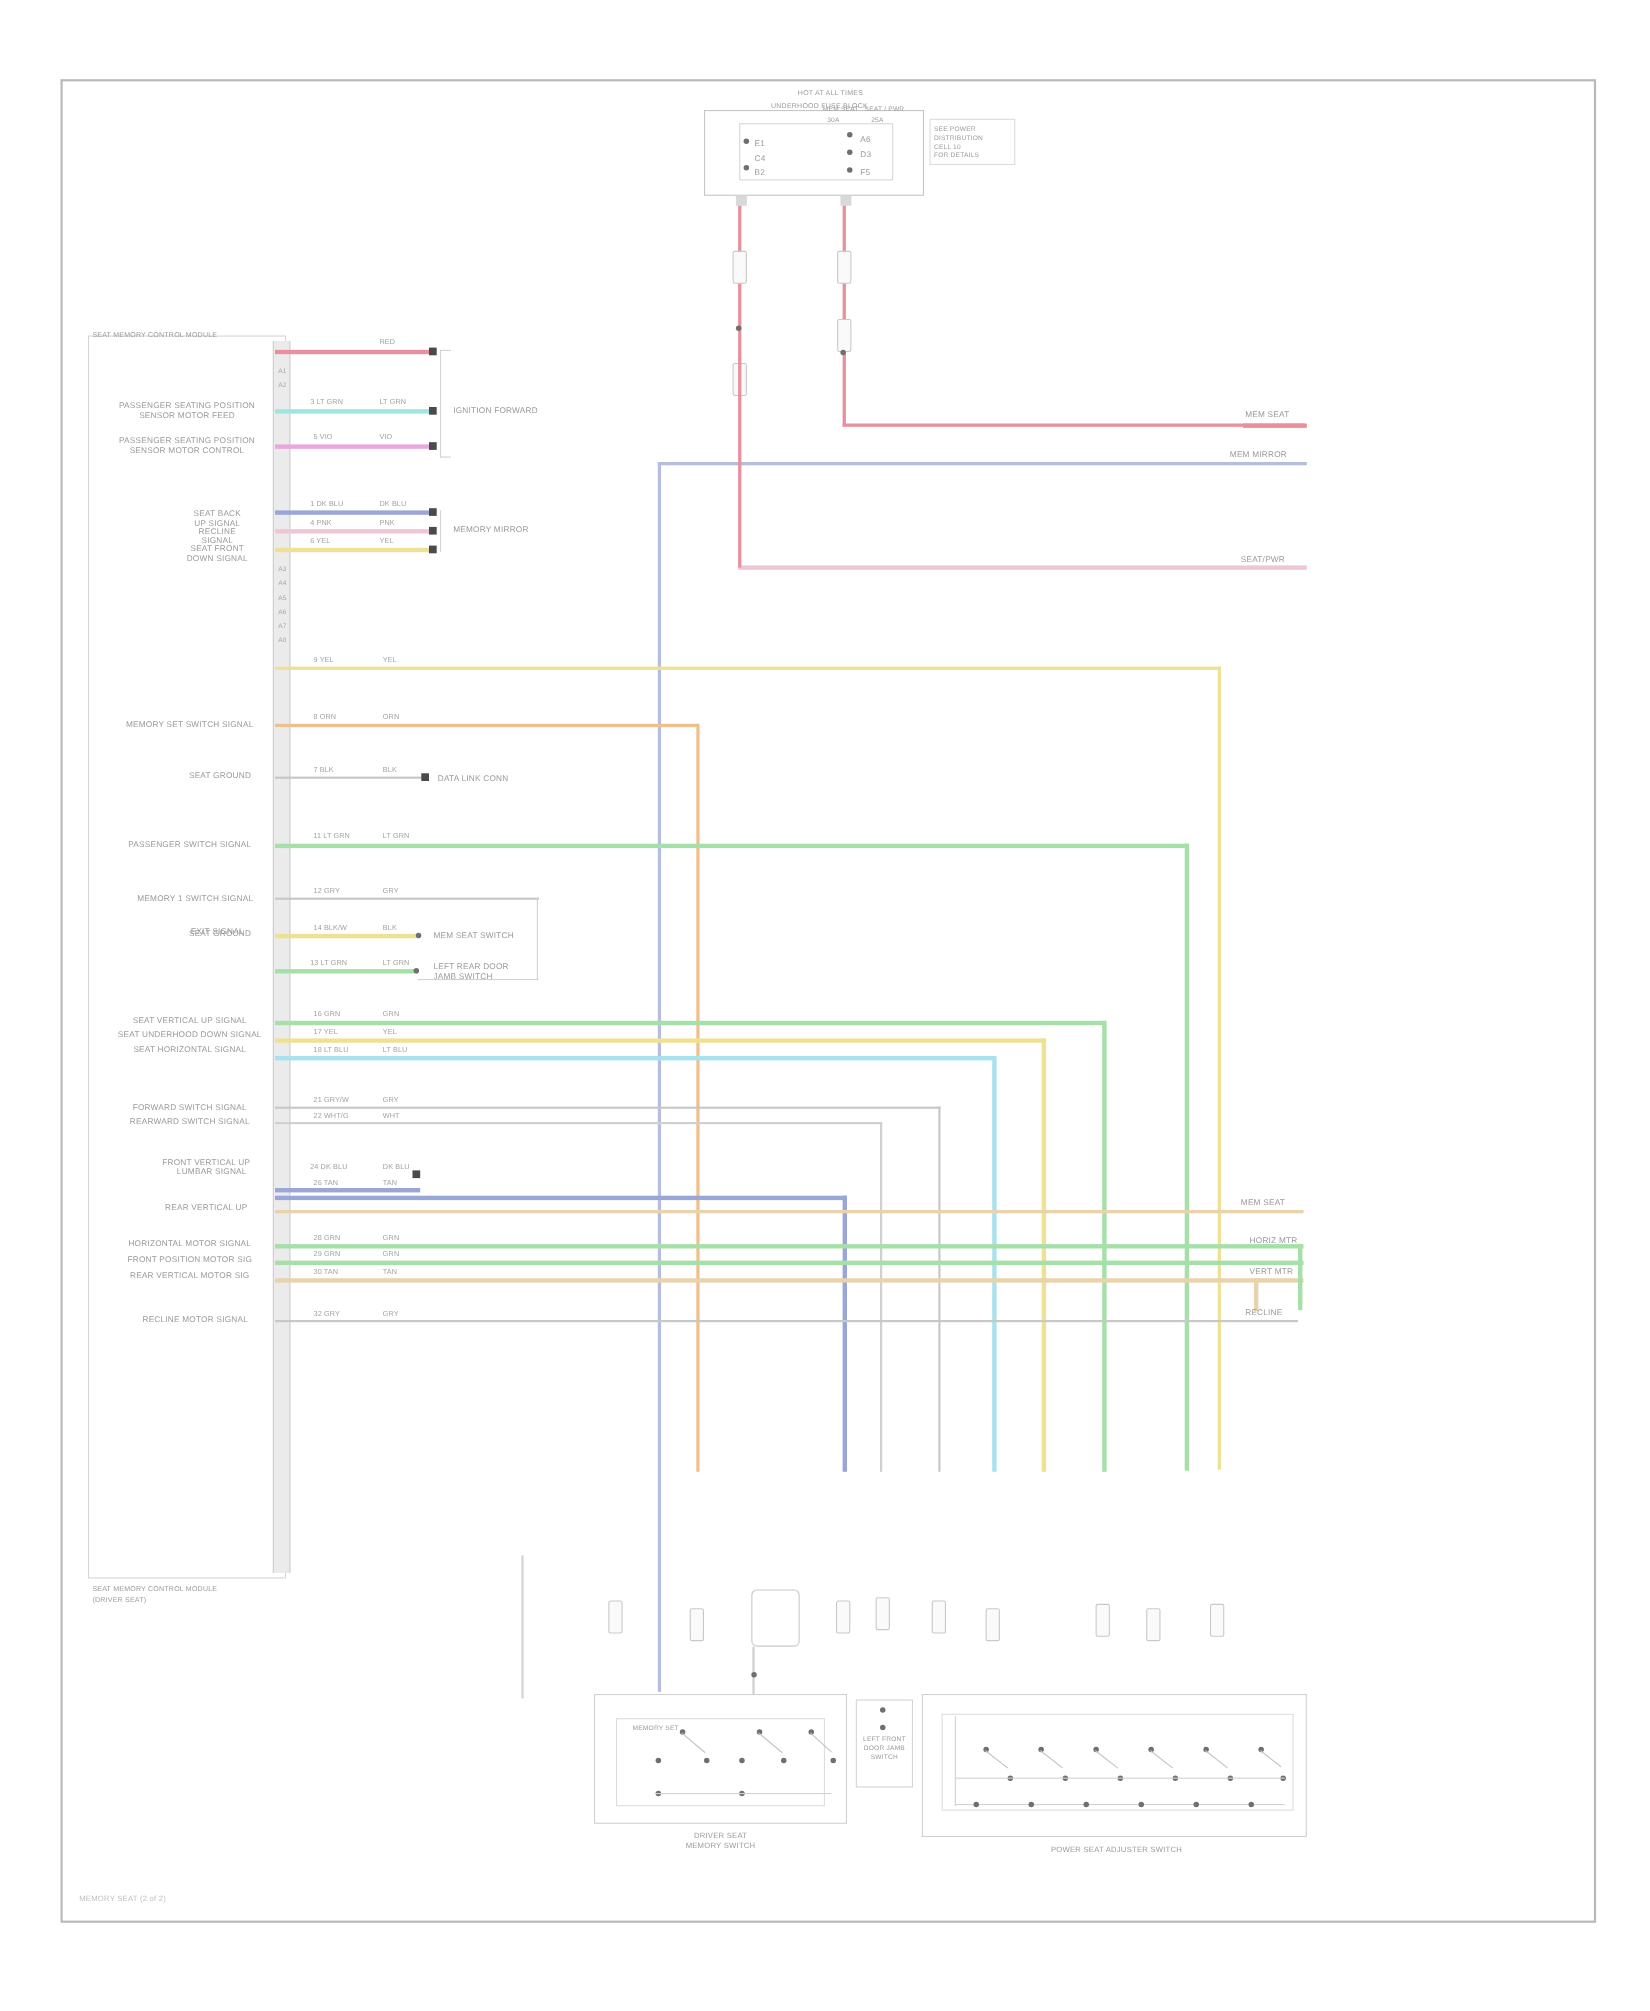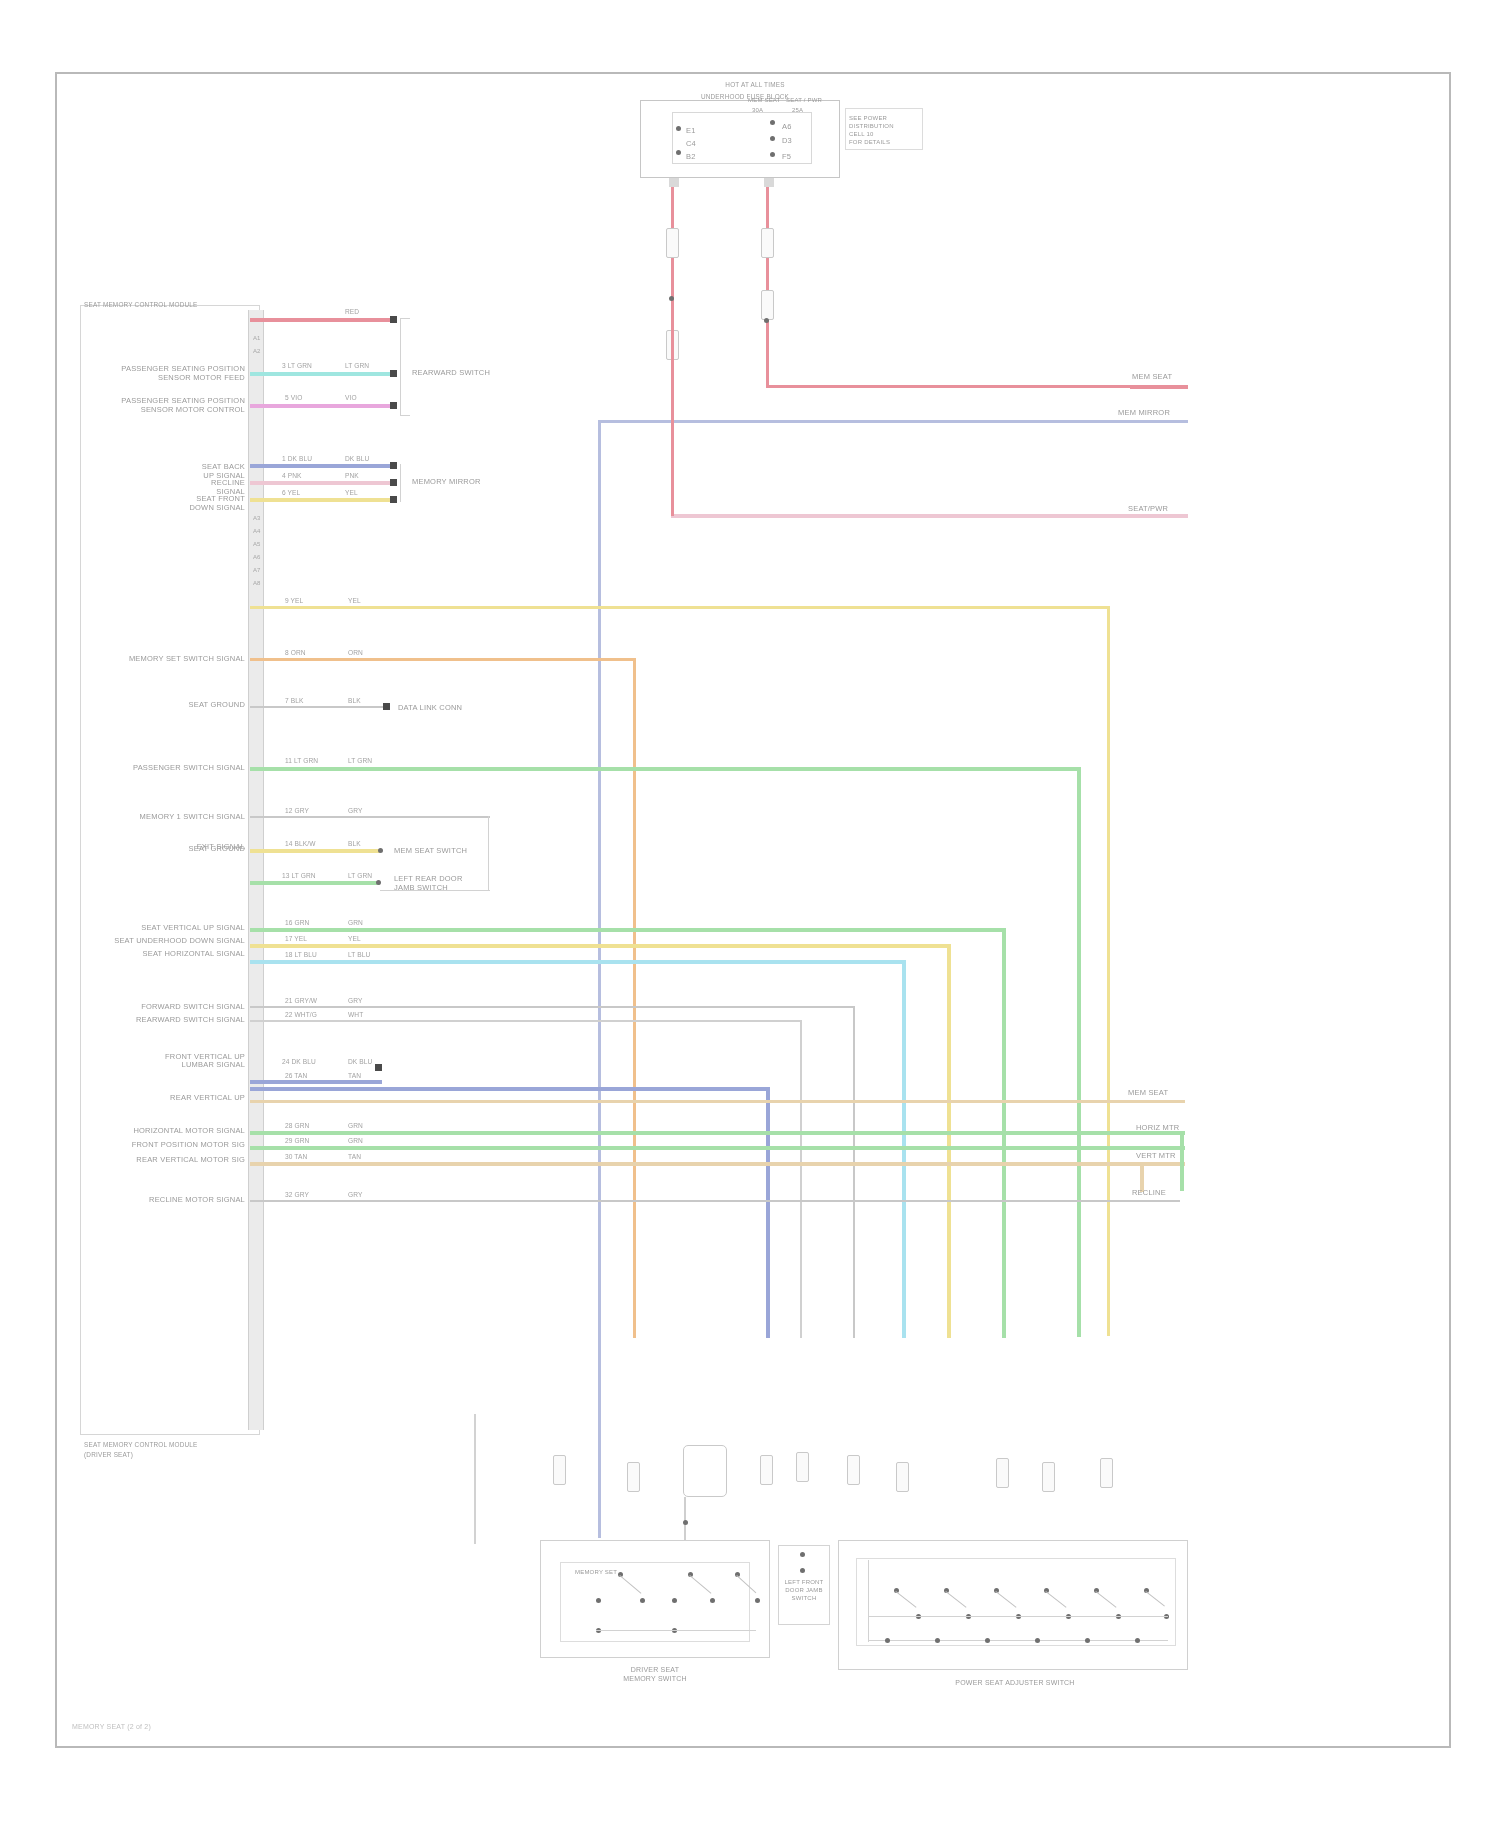--- a/index.html
+++ b/index.html
@@ -13,21 +13,21 @@
     position:absolute;border:2px solid #b9b9b9;background:#fff;
   }
   .box{
     position:absolute;border:1.4px solid #c6c6c6;background:#ffffff;
     box-sizing:border-box;
   }
   .lbl{
     position:absolute;color:#9a9a9a;font-size:7.5px;line-height:9px;
     letter-spacing:.2px;white-space:pre;
   }
-  .lbl.r{text-align:right;}
+  .lbl.r{text-align:center;}
   .lbl.c{text-align:center;}
   .wirelbl{
     position:absolute;color:#a2a2a2;font-size:6.6px;line-height:8px;
     white-space:nowrap;letter-spacing:.1px;
   }
   .w{position:absolute;}           
   .wv{position:absolute;}          
   .dot{position:absolute;width:5px;height:5px;border-radius:50%;background:#6f6f6f;}
   .sqr{position:absolute;width:7px;height:7px;background:#4a4a4a;}
   .conn-strip{
@@ -139,21 +139,21 @@
   <div class="lbl r" style="left:100px;top:1155px;width:145px;">REAR VERTICAL MOTOR SIG</div>
   <div class="lbl r" style="left:110px;top:1195px;width:135px;">RECLINE MOTOR SIGNAL</div>
 
   <div class="w" style="left:250px;top:318px;width:146px;height:4px;background:#e8909b;"></div>
   <div class="wirelbl" style="left:345px;top:308px;">RED</div>
   <div class="sqr" style="left:390px;top:316px;"></div>
 
   <div class="hairline" style="left:400px;top:318px;width:1.2px;height:98px;"></div>
   <div class="hairline" style="left:400px;top:318px;width:10px;height:1.2px;"></div>
   <div class="hairline" style="left:400px;top:415px;width:10px;height:1.2px;"></div>
-  <div class="lbl" style="left:412px;top:368px;width:90px;">REARWARD SWITCH</div>
+  <div class="lbl" style="left:412px;top:368px;width:90px;">IGNITION FORWARD</div>
 
   <div class="w" style="left:250px;top:372px;width:146px;height:4px;background:#9fe6e0;"></div>
   <div class="wirelbl" style="left:282px;top:362px;">3 LT GRN</div>
   <div class="wirelbl" style="left:345px;top:362px;">LT GRN</div>
   <div class="sqr" style="left:390px;top:370px;"></div>
 
   <div class="w" style="left:250px;top:404px;width:146px;height:4px;background:#e8a7dd;"></div>
   <div class="wirelbl" style="left:285px;top:394px;">5 VIO</div>
   <div class="wirelbl" style="left:345px;top:394px;">VIO</div>
   <div class="sqr" style="left:390px;top:402px;"></div>

